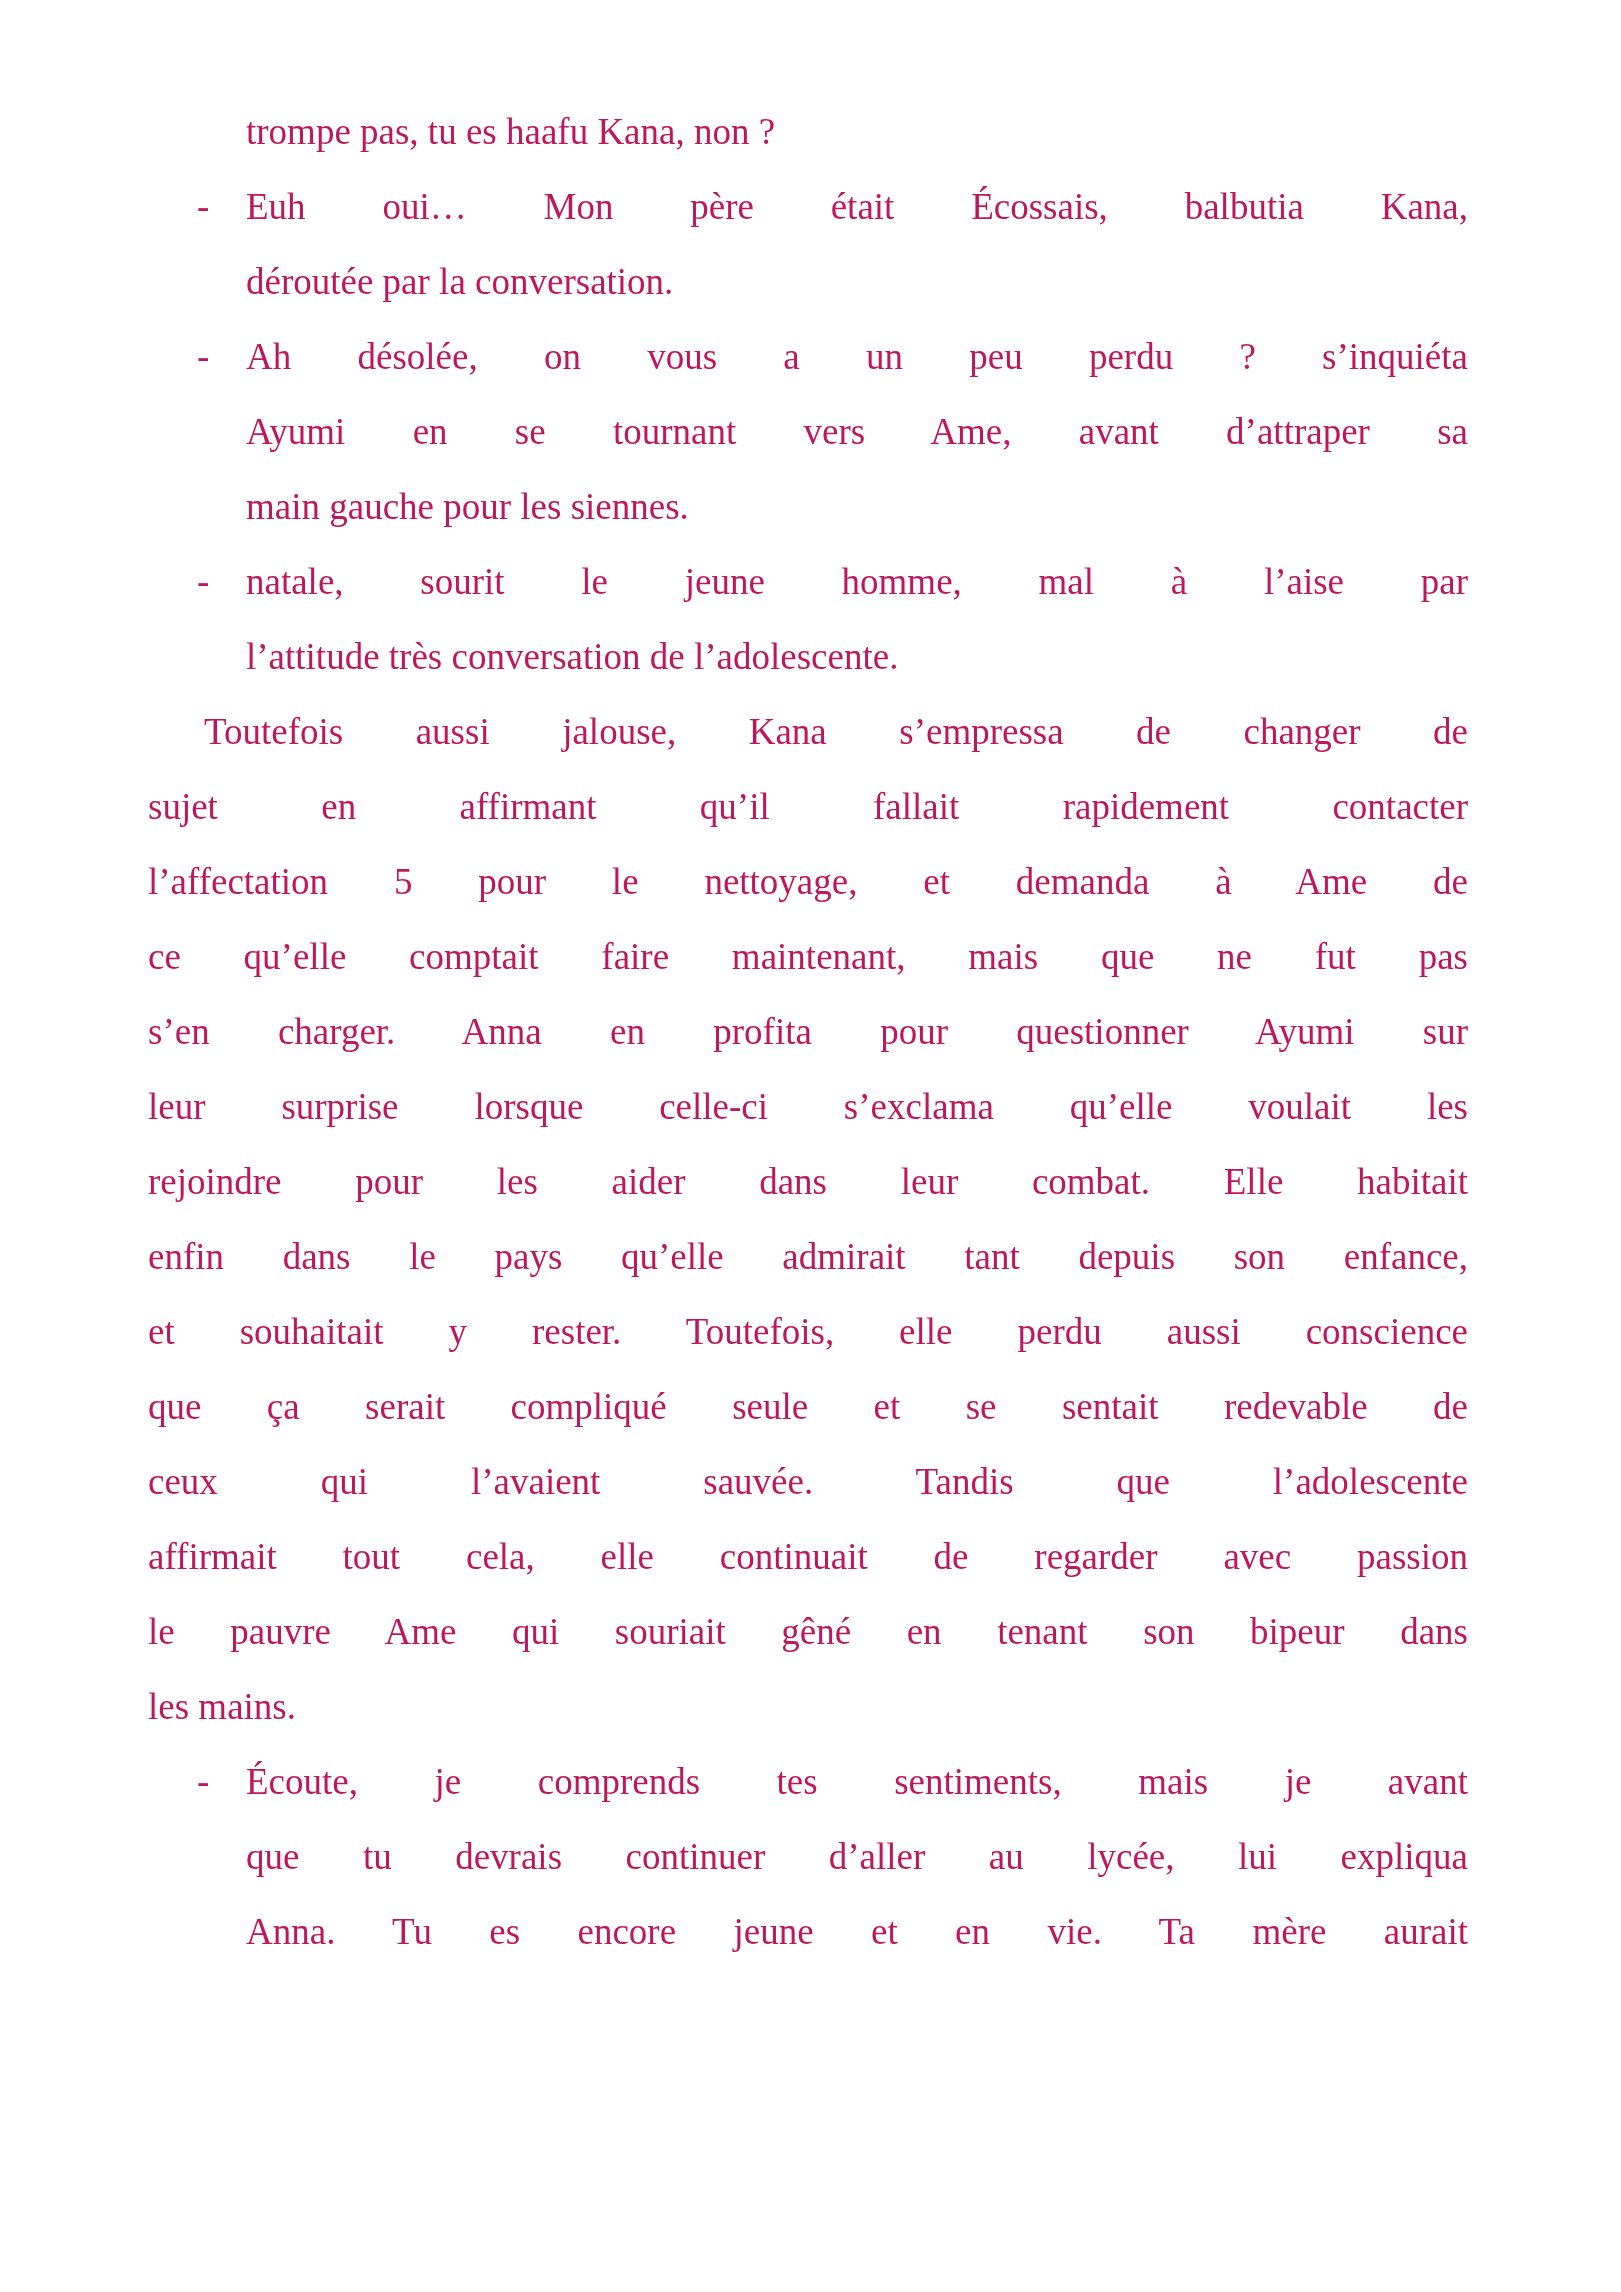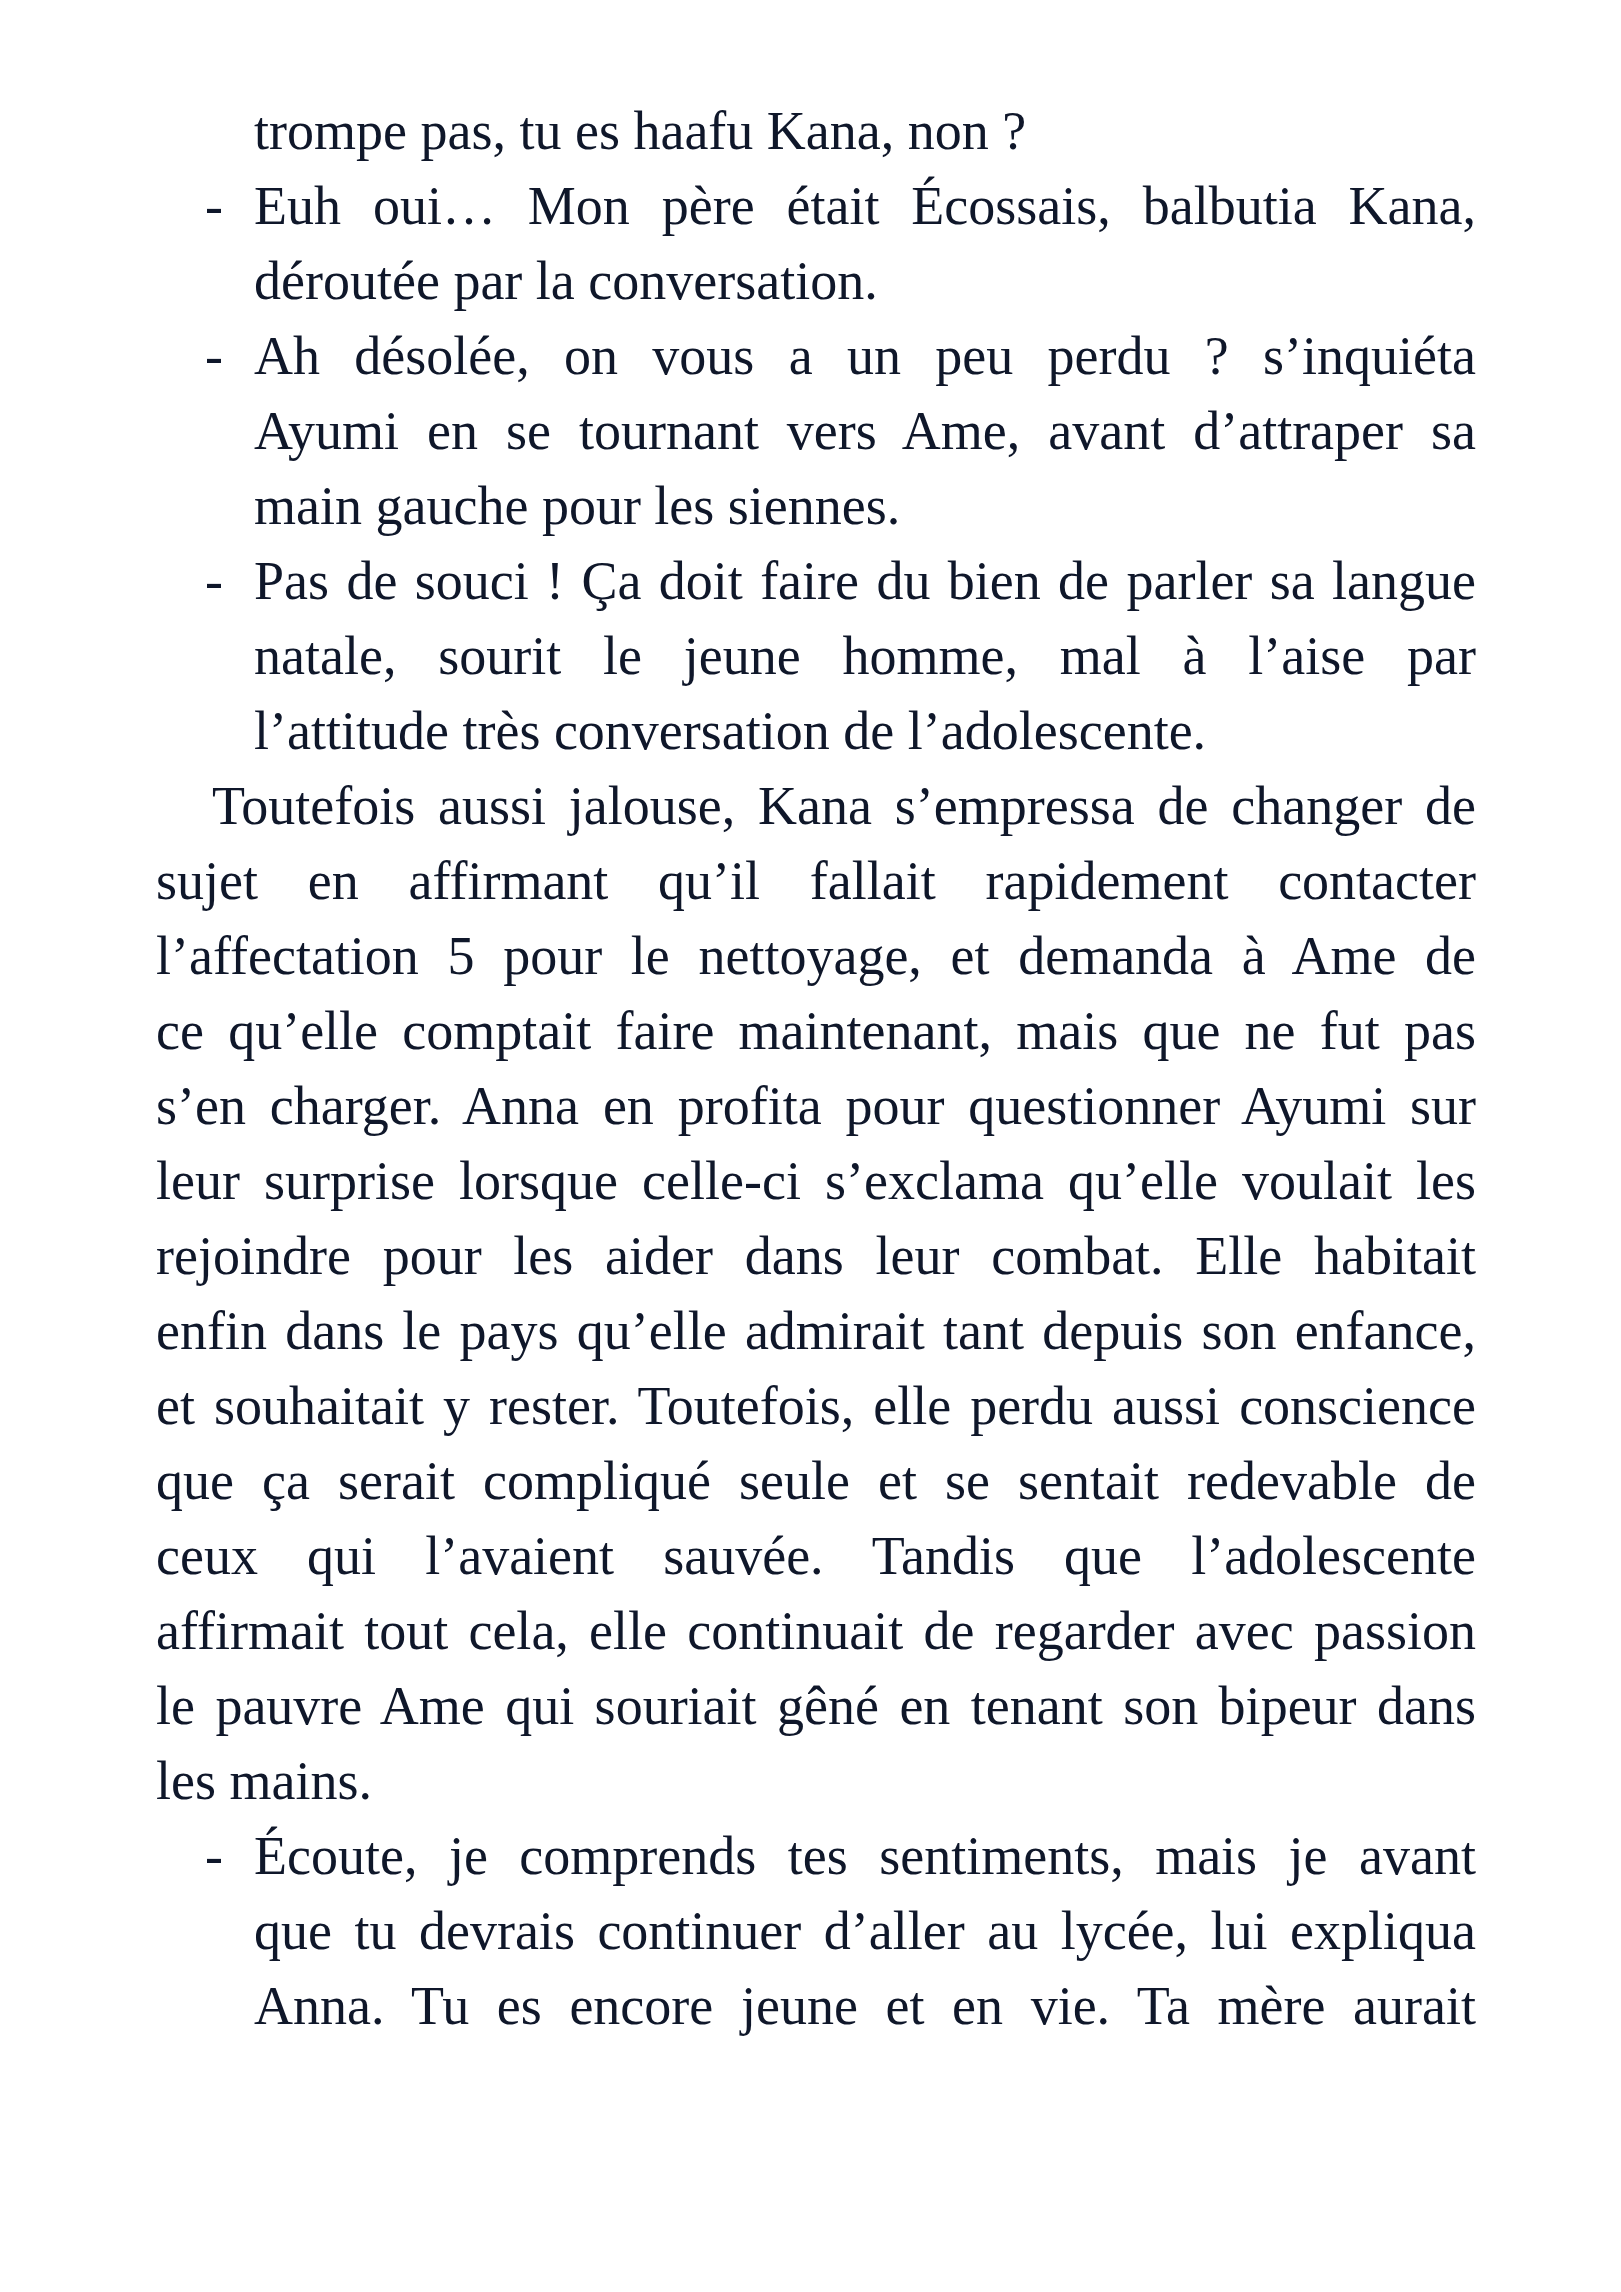--- a/index.html
+++ b/index.html
@@ -9,27 +9,27 @@
   }
   .page {
     position: relative;
     width: 1621px;
     height: 2293px;
     background: #ffffff;
     overflow: hidden;
   }
   .text-block {
     position: absolute;
-    left: 156px;
+    left: 148px;
     top: 94px;
     width: 1320px;
     font-family: "Liberation Serif", serif;
-    font-size: 54px;
+    font-size: 37px;
     line-height: 75px;
-    color: #0f172a;
+    color: #be185d;
   }
   .block {
     position: relative;
   }
   .block.dialogue,
   .block.continuation {
     padding-left: 98px;
   }
   .dash {
     position: absolute;
@@ -64,21 +64,20 @@
         <div class="line endline">déroutée par la conversation.</div>
       </div>
       <div class="block dialogue">
         <span class="dash">-</span>
         <div class="line">Ah désolée, on vous a un peu perdu ? s’inquiéta</div>
         <div class="line">Ayumi en se tournant vers Ame, avant d’attraper sa</div>
         <div class="line endline">main gauche pour les siennes.</div>
       </div>
       <div class="block dialogue">
         <span class="dash">-</span>
-        <div class="line">Pas de souci ! Ça doit faire du bien de parler sa langue</div>
         <div class="line">natale, sourit le jeune homme, mal à l’aise par</div>
         <div class="line endline">l’attitude très conversation de l’adolescente.</div>
       </div>
       <div class="block paragraph">
         <div class="line firstline">Toutefois aussi jalouse, Kana s’empressa de changer de</div>
         <div class="line">sujet en affirmant qu’il fallait rapidement contacter</div>
         <div class="line">l’affectation 5 pour le nettoyage, et demanda à Ame de</div>
         <div class="line">ce qu’elle comptait faire maintenant, mais que ne fut pas</div>
         <div class="line">s’en charger. Anna en profita pour questionner Ayumi sur</div>
         <div class="line">leur surprise lorsque celle-ci s’exclama qu’elle voulait les</div>

